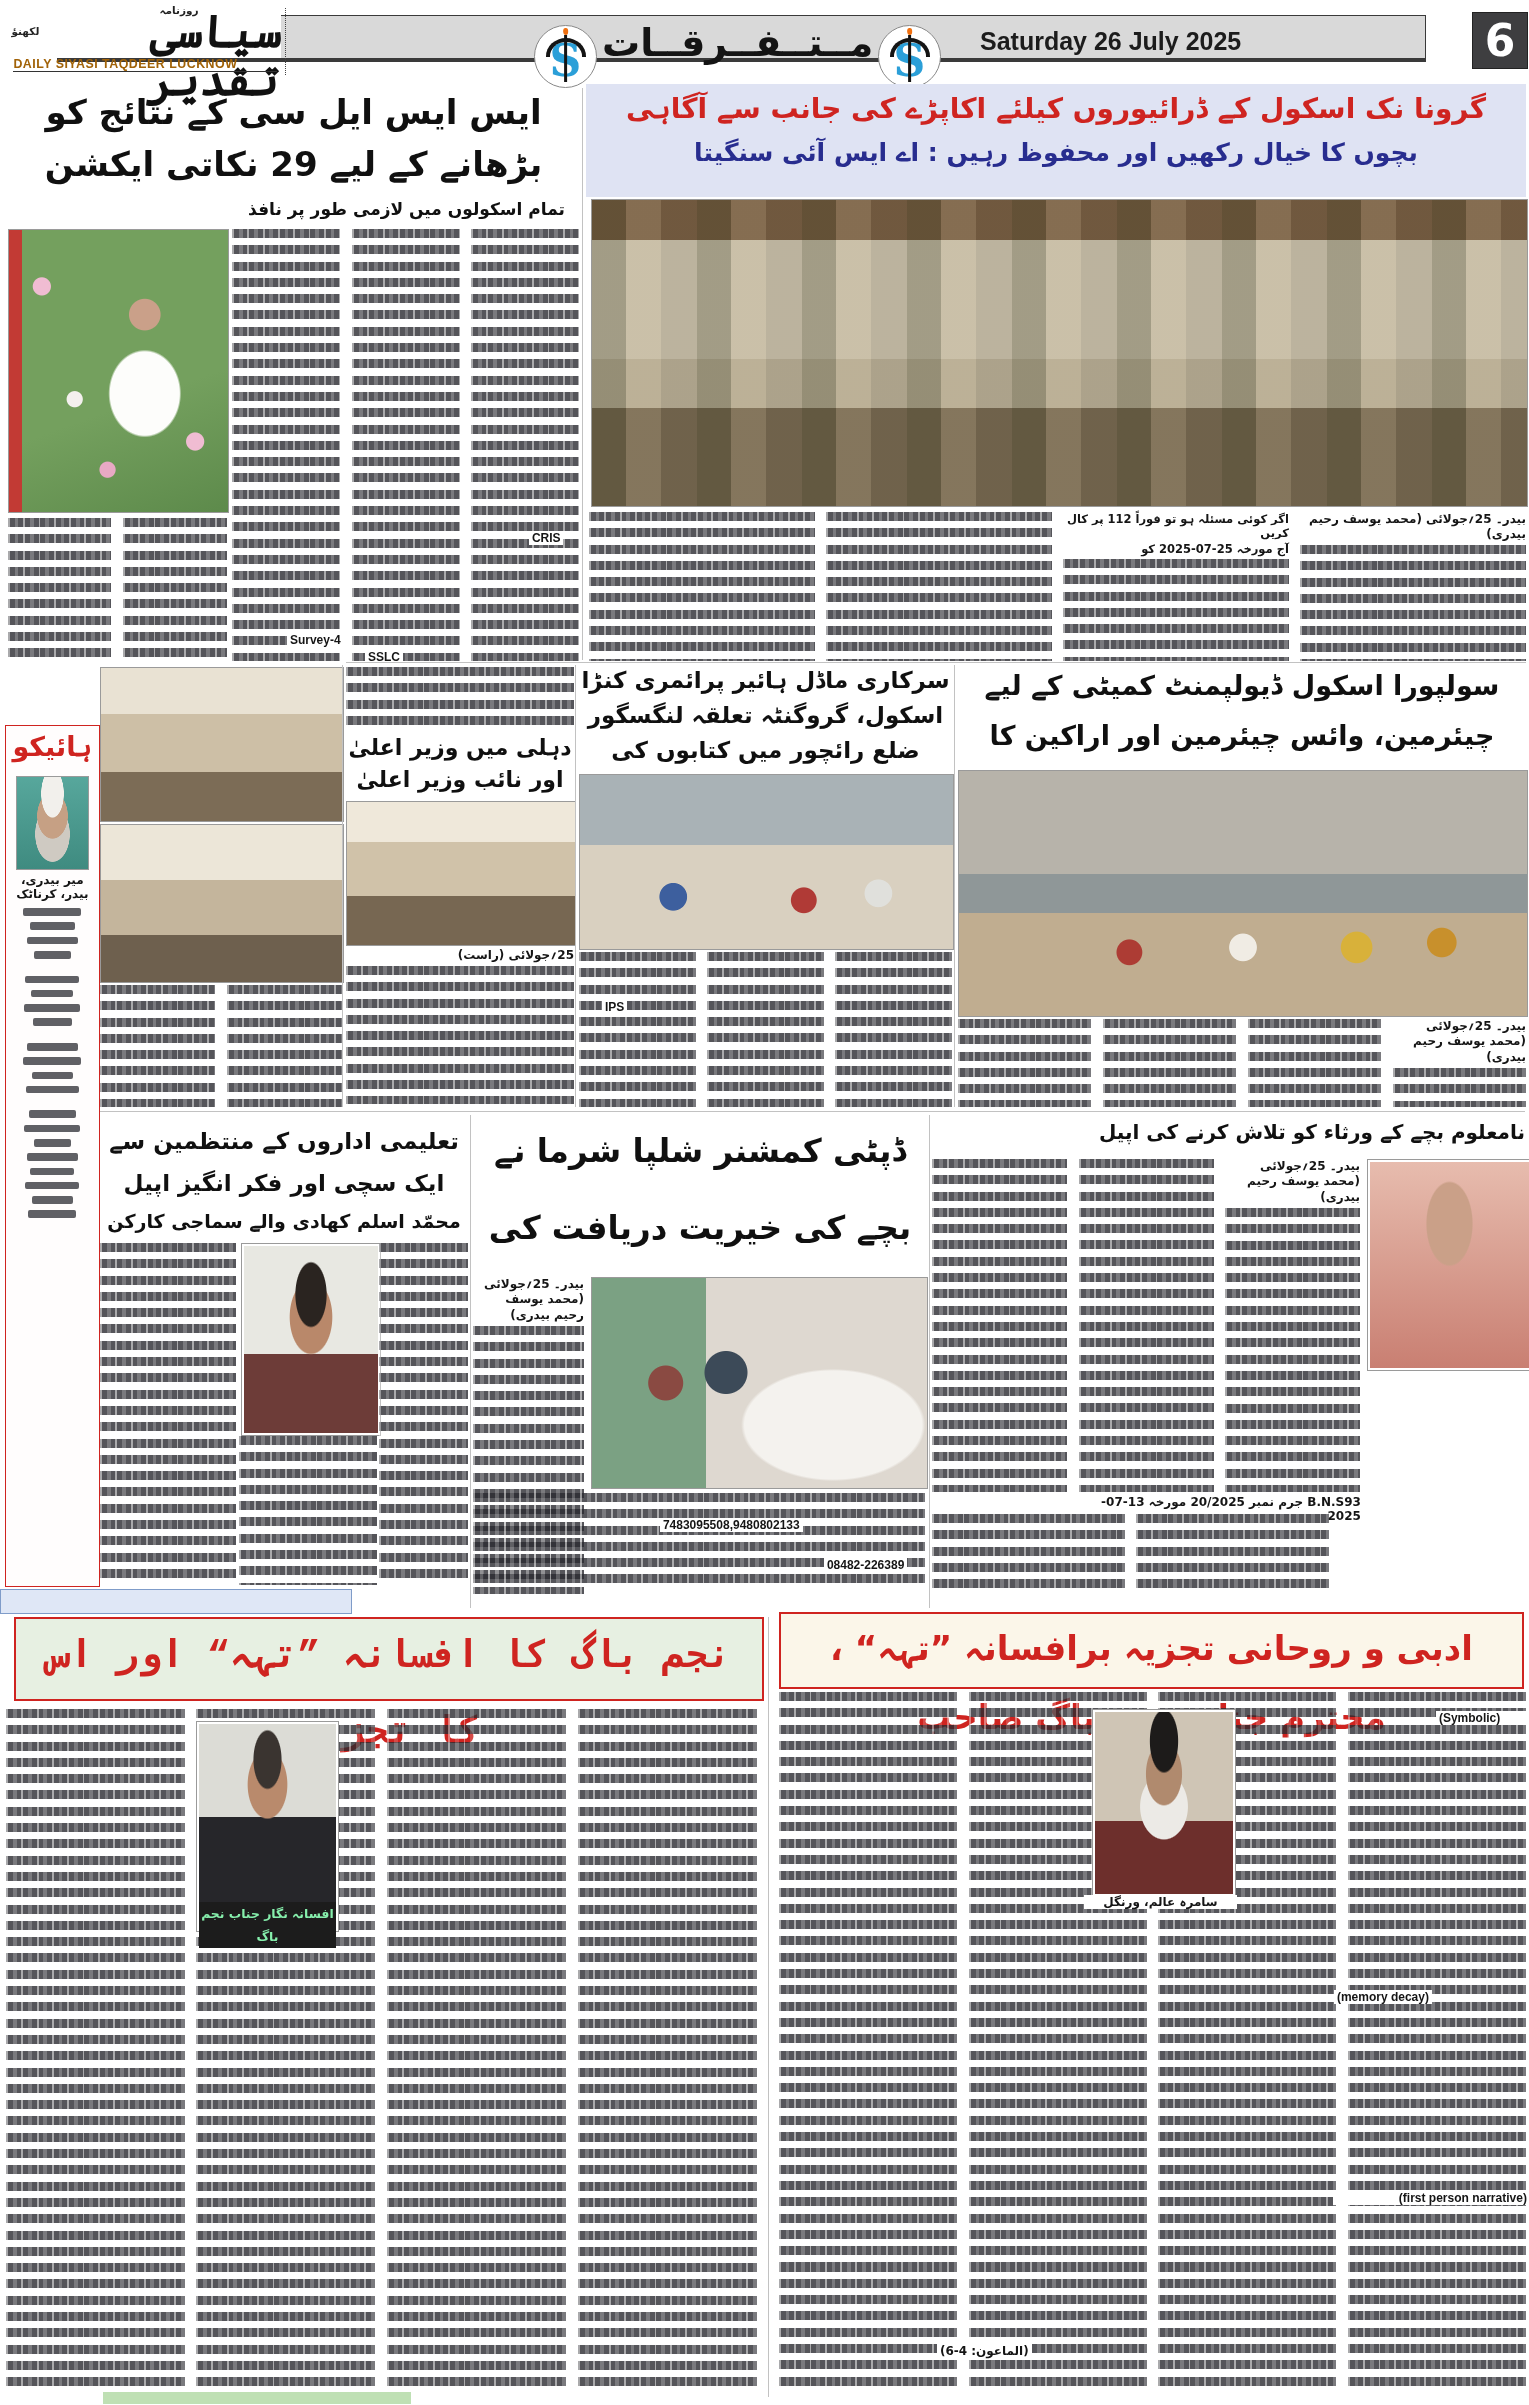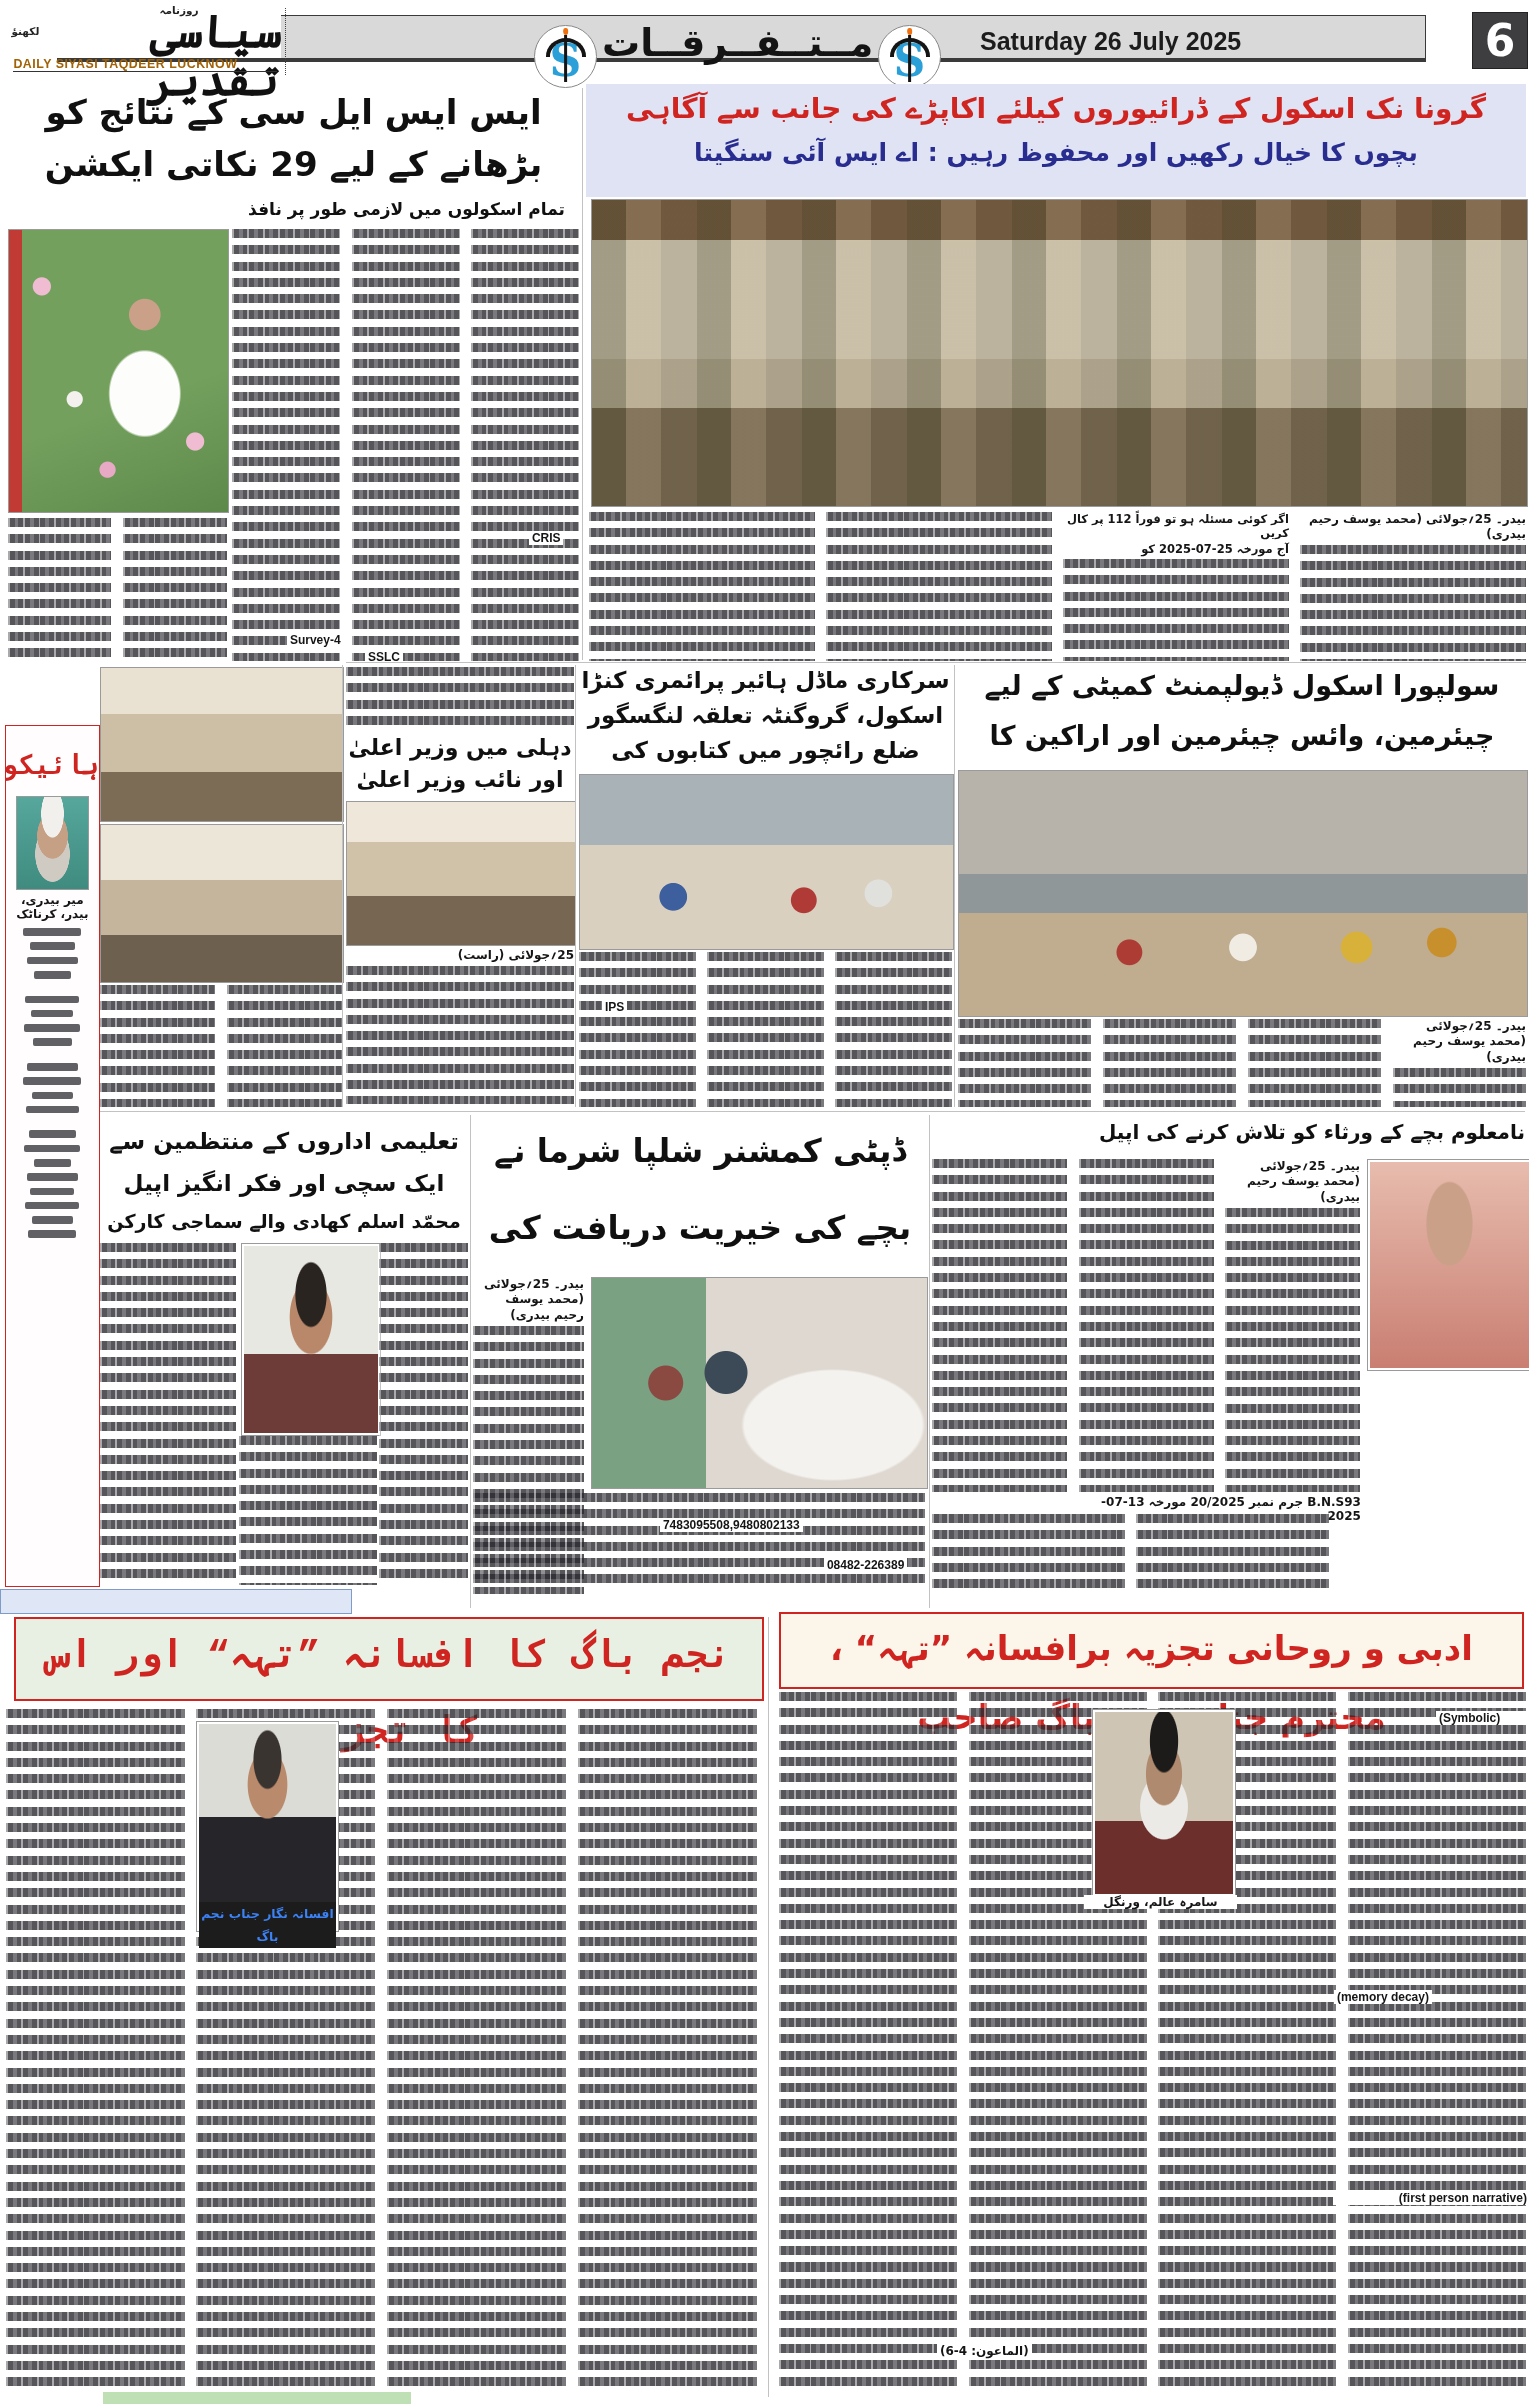--- a/index.html
+++ b/index.html
@@ -44,21 +44,21 @@
       color:#151515;margin-bottom:2.9px;}
   .mini{font-size:11.5px;font-weight:bold;line-height:14.3px;direction:rtl;text-align:right;
         color:#151515;background:#fff;margin-bottom:1.9px;}
   .chip{position:absolute;background:#fff;font-size:12px;font-weight:bold;color:#151515;
         padding:0 2.9px;line-height:14.3px;font-family:"Liberation Sans",sans-serif;}
   .chip.rtl{direction:rtl;font-family:"DejaVu Sans",sans-serif;}
   
   .photo{border:1px solid #9a9a9a;}
   .photobox{background:#fff;border:1px solid #9a9a9a;padding:1.9px;}
   .cap{font-size:12px;font-weight:bold;direction:rtl;text-align:center;color:#151515;}
-  .capband{background:#1c1c1c;color:#3b82f6;font-size:12.4px;font-weight:bold;direction:rtl;
+  .capband{background:#1c1c1c;color:#86efac;font-size:12.4px;font-weight:bold;direction:rtl;
            text-align:center;line-height:23px;}
   
   .vrule{width:1px;background:#c2c2c2;}
   .hrule{height:1px;background:#c2c2c2;}
   
   .greenbox{background:#e7f0e2;border:2.9px solid #cf2420;}
   .creambox{background:#fbf6e9;border:2.9px solid #cf2420;}
   .haikubox{background:#fffdfd;border:1.9px solid #cf2420;}
   .bluestrip{background:#dfe7f6;border:1px solid #7f9cc9;}
   .redlines div{font-size:25px;font-weight:bold;color:#d22420;direction:rtl;text-align:center;line-height:36px;}
@@ -232,21 +232,21 @@
       </div>
     <div class="col">
         <div class="tx"></div>
       </div>
     <div class="col">
         <div class="tx"></div>
       </div>
   </div>
 
   <div class="abs haikubox" style="left:4.8px;top:725px;width:93px;height:860px;">
-    <div class="h red" style="margin-top:22px;font-size:27px;line-height:38px;font-family:Liberation Mono, monospace;">ہائیکو</div>
+    <div class="h red" style="margin-top:2px;font-size:27px;line-height:38px;">ہائیکو</div>
     <div class="photo" style="margin:9.6px auto 3.8px;width:71px;height:92px;
          background:
           radial-gradient(ellipse at 50% 18%, #f2f0ec 0 22%, transparent 23%),
           radial-gradient(ellipse at 50% 42%, #c6a084 0 30%, transparent 31%),
           radial-gradient(ellipse at 50% 62%, #cfcac2 0 34%, transparent 35%),
           linear-gradient(#57a79c,#3f8b80);"></div>
     <div class="cap">میر بیدری، بیدر، کرناٹک</div>
     <div>
       <div class="vln" style="width:62%;"></div>
       <div class="vln" style="width:48%;"></div>

